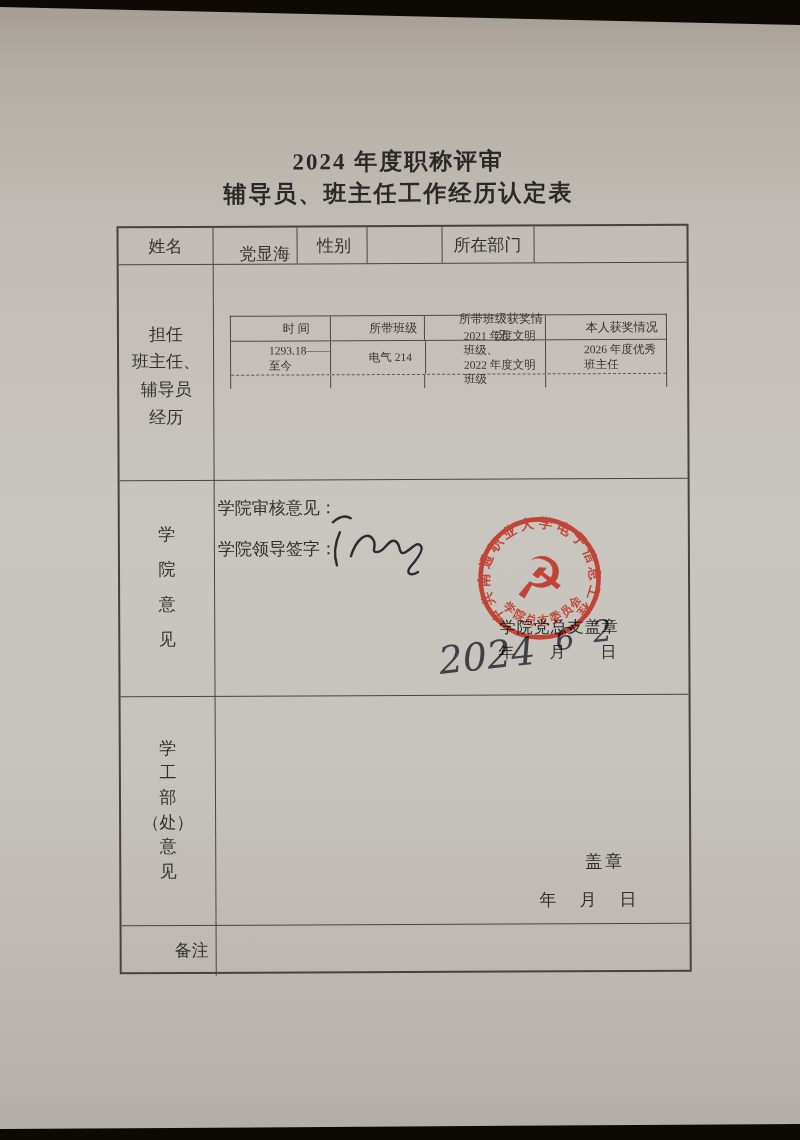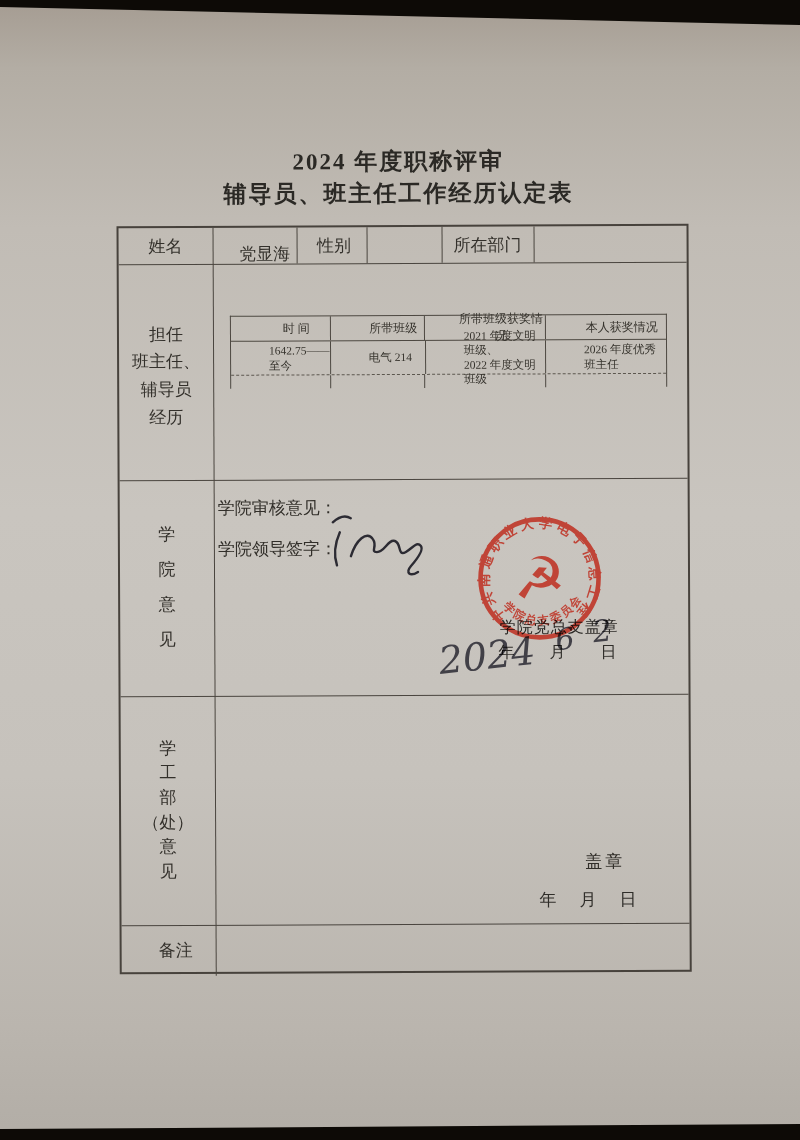--- a/index.html
+++ b/index.html
@@ -88,21 +88,21 @@
 经历</div>
 
       <div class="inner-tbl">
         <div class="irow ith">
           <div class="ic1">时  间</div>
           <div class="ic2">所带班级</div>
           <div class="ic3">所带班级获奖情况</div>
           <div class="ic4">本人获奖情况</div>
         </div>
         <div class="irow itd">
-          <div class="ic1">1642.75——至今</div>
+          <div class="ic1">1293.18——至今</div>
           <div class="ic2">电气 214</div>
           <div class="ic3">2021 年度文明班级、
 2022 年度文明班级</div>
           <div class="ic4">2026 年度优秀班主任</div>
         </div>
         <div class="irow its">
           <div class="ic1"></div>
           <div class="ic2"></div>
           <div class="ic3"></div>
           <div class="ic4"></div>
@@ -114,21 +114,21 @@
 意
 见</div>
 
       <div class="cell label-cell vert-label" style="top:468px;height:229px;line-height:1.45">学
 工
 部
 （处）
 意
 见</div>
 
-      <div class="cell" style="left:0;top:697px;width:108px;height:51px">备注</div>
+      <div class="cell" style="left:16px;top:697px;width:108px;height:51px">备注</div>
       <div class="cell" style="left:94px;top:697px;width:478px;height:51px"></div>
     </div>
 
     <div class="abs plain" style="left:218px;top:496px">学院审核意见：</div>
     <div class="abs plain" style="left:218px;top:537px">学院领导签字：</div>
 
     <svg class="signature-svg" viewBox="0 0 140 72">
       <g fill="none" stroke="#2c2b33" stroke-width="2.4" stroke-linecap="round">
         <path d="M30,10 q10,-9 18,-4"></path>
         <path d="M37,20 q-8,18 -3,33"></path>

